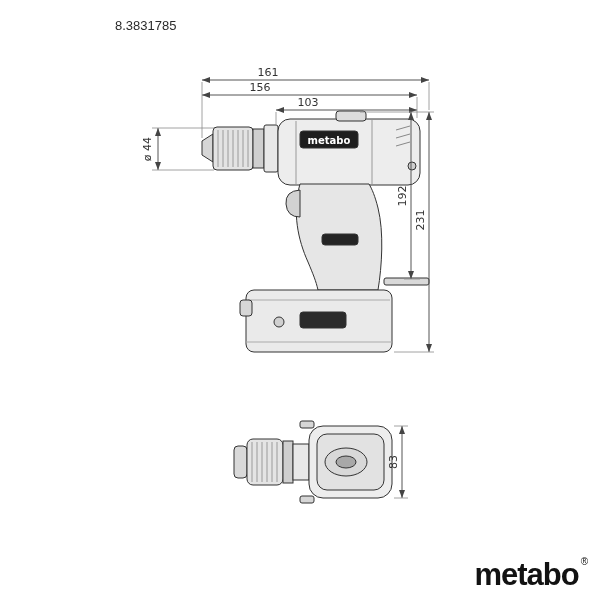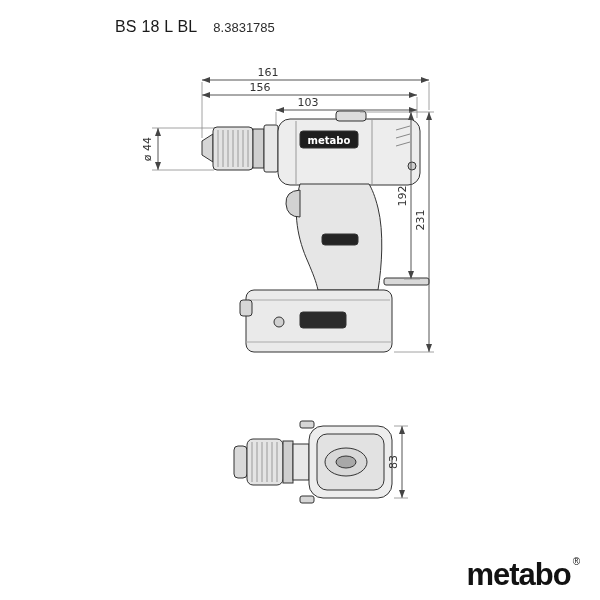--- a/index.html
+++ b/index.html
@@ -30,21 +30,21 @@
   }
   svg.drawing {
     position: absolute;
     inset: 0;
   }
   svg.drawing text {
     font-family: "DejaVu Sans", "Liberation Sans", sans-serif;
   }
   .brand-logo {
     position: absolute;
-    right: 22px;
+    right: 14px;
     bottom: 10px;
     font-size: 31px;
     font-weight: bold;
     color: #121212;
     letter-spacing: -1px;
     line-height: 1;
   }
   .brand-logo .reg {
     font-size: 10px;
     font-weight: normal;
@@ -54,21 +54,20 @@
     left: 2px;
     letter-spacing: 0;
   }
 </style>
 </head>
 <body>
 
 <div class="page">
 
   <div class="header">
-    <span class="model">BS 18 L BL</span>
     <span class="order-no">8.3831785</span>
   </div>
 
   <svg class="drawing" width="600" height="600" viewBox="0 0 600 600">
     <defs>
       <marker id="arrow" markerWidth="9" markerHeight="8" refX="8" refY="4" orient="auto-start-reverse" markerUnits="userSpaceOnUse">
         <path d="M0,1 L8,4 L0,7 Z" fill="#444"></path>
       </marker>
     </defs>
 

